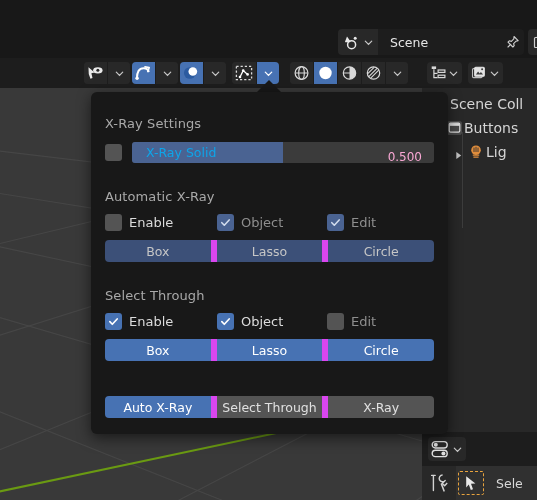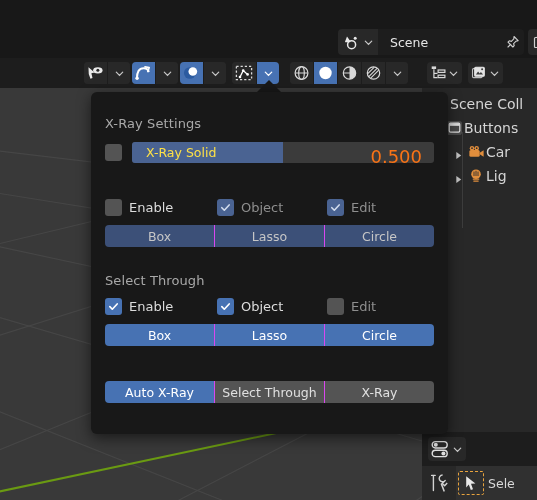--- a/index.html
+++ b/index.html
@@ -122,21 +122,21 @@
   .props-body {
     position: absolute; left: 422px; top: 466px; width: 115px; height: 34px;
     background: #303030;
   }
   .props-tabs {
     position: absolute; left: 422px; top: 466px; width: 34px; height: 34px;
     background: #282828; display: flex; align-items: center; justify-content: center;
   }
   .tool-head {
     position: absolute; left: 458px; top: 470px; height: 26px;
-    display: flex; align-items: center; gap: 4px;
+    display: flex; align-items: center; gap: 12px;
   }
   .tool-swatch {
     width: 26px; height: 24px; border: 1.5px dashed #e8a33d; border-radius: 2px;
     display: flex; align-items: center; justify-content: center;
   }
   .tool-label { color: #d8d8d8; font-size: 12.5px; }
 
   
   .popup {
     position: absolute; left: 91px; top: 92px; width: 357px; height: 342px;
@@ -166,41 +166,41 @@
   .cbox.on-dim { background: #4a6392; }
   .slider {
     position: relative; flex: 1; height: 21px; border-radius: 3px;
     background: #3b3b3b; overflow: hidden;
   }
   .slider-fill {
     position: absolute; left: 0; top: 0; bottom: 0; background: #4a6392;
   }
   .slider-label {
     position: absolute; left: 14px; top: 0; bottom: 0;
-    display: flex; align-items: center; color: #fde047; font-size: 12.5px;
+    display: flex; align-items: center; color: #0ea5e9; font-size: 12.5px;
   }
   .slider-val {
     position: absolute; right: 12px; top: 8px; bottom: 0;
-    display: flex; align-items: center; color: #f97316; font-size: 18px;
+    display: flex; align-items: center; color: #f9a8d4; font-size: 12px;
   }
 
   
   .cb-row { display: flex; align-items: center; }
   .cb-cell { display: flex; align-items: center; gap: 7px; }
   .cb-text { font-size: 13px; }
   .cb-text.bright { color: #dcdcdc; }
   .cb-text.dim { color: #8e8e8e; }
 
   
   .btn-row {
     display: flex; border-radius: 4px; overflow: hidden; height: 22px;
   }
   .trio-btn {
     flex: 1; display: flex; align-items: center; justify-content: center;
-    font-size: 12.5px; border-right: 1px solid #d946ef;
+    font-size: 12.5px; border-right: 6px solid #d946ef;
   }
   .trio-btn:last-child { border-right: 0; }
   .trio-btn.b-dim { background: #3c5078; color: #c6c6c6; }
   .trio-btn.b-on  { background: #4772b3; color: #ffffff; }
   .trio-btn.b-grey{ background: #545454; color: #e0e0e0; }
 </style>
 </head>
 <body>
 
 <div id="root">
@@ -413,39 +413,20 @@
         <div class="ol-icon">
           <svg width="17" height="16" viewBox="0 0 18 17">
             <rect x="1" y="1" width="16" height="15" rx="3" fill="#4a4a4a"></rect>
             <rect x="3.4" y="3.4" width="11.2" height="9.4" rx="1.3" fill="none" stroke="#dedede" stroke-width="1.3"></rect>
             <rect x="3.4" y="3.4" width="11.2" height="2.8" fill="#dedede"></rect>
           </svg>
         </div>
         <span class="ol-label">Buttons</span>
       </div>
 
-      <div class="ol-row">
-        <div class="ol-indent" style="width:28px"></div>
-        <div class="ol-tri">
-          <svg width="9" height="9" viewBox="0 0 10 10">
-            <path d="M2.6 1 L2.6 9 L8 5 Z" fill="#c2c2c2"></path>
-          </svg>
-        </div>
-        <div class="ol-icon">
-          <svg width="17" height="15" viewBox="0 0 18 16">
-            <rect x="1.4" y="5.4" width="11" height="7.2" rx="1.6" fill="#e08d3c"></rect>
-            <path d="M12.4 8.2 L16.6 5.6 V12.4 L12.4 9.8 Z" fill="#e08d3c"></path>
-            <circle cx="4.2" cy="3.4" r="2.4" fill="#e08d3c"></circle>
-            <circle cx="9.2" cy="3.4" r="2.4" fill="#e08d3c"></circle>
-            <circle cx="4.2" cy="3.4" r="0.9" fill="#2c2c2c"></circle>
-            <circle cx="9.2" cy="3.4" r="0.9" fill="#2c2c2c"></circle>
-          </svg>
-        </div>
-        <span class="ol-label">Car</span>
-      </div>
 
 
       <div class="ol-row">
         <div class="ol-indent" style="width:28px"></div>
         <div class="ol-tri">
           <svg width="9" height="9" viewBox="0 0 10 10">
             <path d="M2.6 1 L2.6 9 L8 5 Z" fill="#c2c2c2"></path>
           </svg>
         </div>
         <div class="ol-icon">
@@ -502,20 +483,21 @@
     <div class="slider-row">
       <div class="cbox off"></div>
       <div class="slider">
         <div class="slider-fill" id="xray-fill" style="width: 50%;"></div>
         <span class="slider-label">X-Ray Solid</span>
         <span class="slider-val">0.500</span>
       </div>
     </div>
 
     <div style="height:26px"></div>
+    <div class="sect-title">Automatic X-Ray</div>
 
     <div style="height:10px"></div>
     <div class="cb-row">
       <div class="cb-cell" style="width:112px">
         <div class="cbox off"></div>
         <span class="cb-text bright">Enable</span>
       </div>
       <div class="cb-cell" style="width:110px">
         <div class="cbox on-dim">
           <svg width="11" height="11" viewBox="0 0 12 12">

